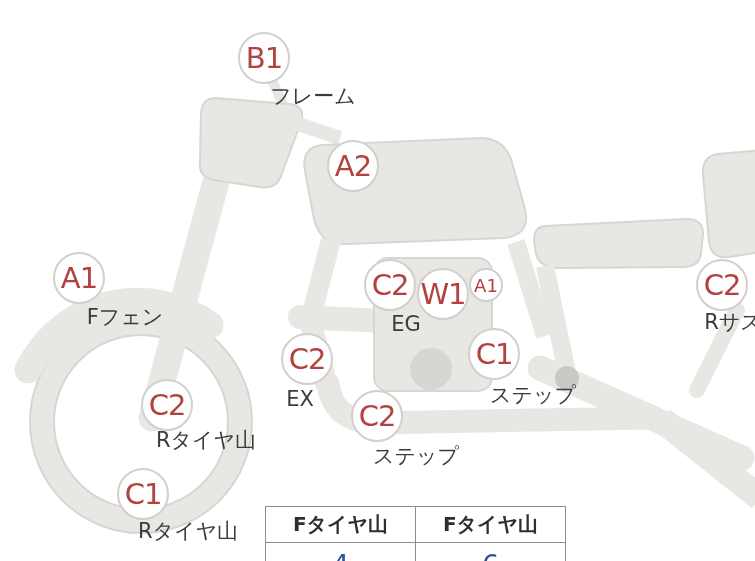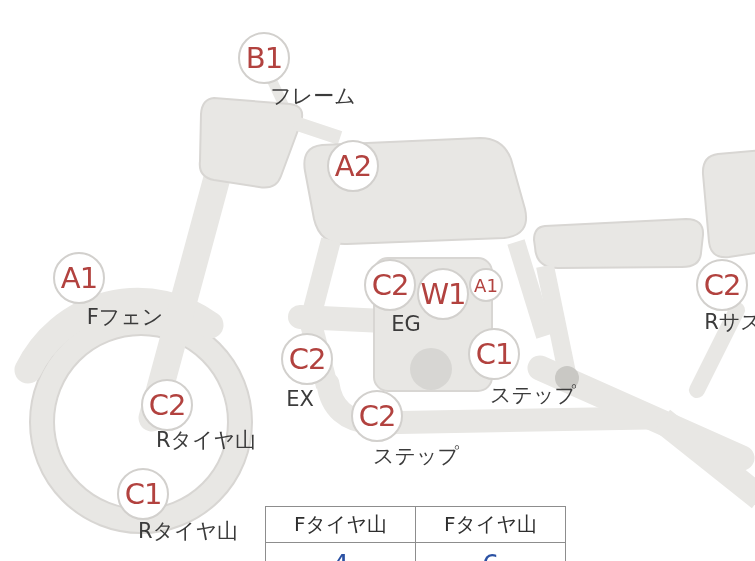--- a/index.html
+++ b/index.html
@@ -60,21 +60,21 @@
   }
   .tire-table th, .tire-table td {
     border: 1px solid #8d8d8d;
     width: 147px;
     text-align: center;
     background: #ffffff;
   }
   .tire-table th {
     height: 33px;
     font-size: 20px;
-    font-weight: 400;
+    font-weight: 700;
     color: #2e2e2e;
   }
   .tire-table td {
     height: 41px;
     font-size: 27px;
     font-weight: 500;
     color: #2b51a3;
   }
 </style>
 </head>

